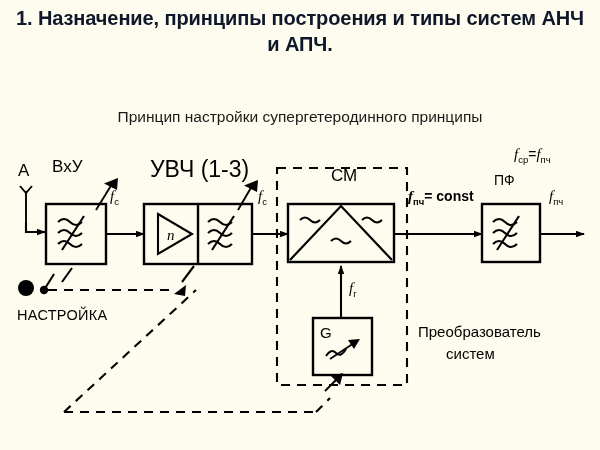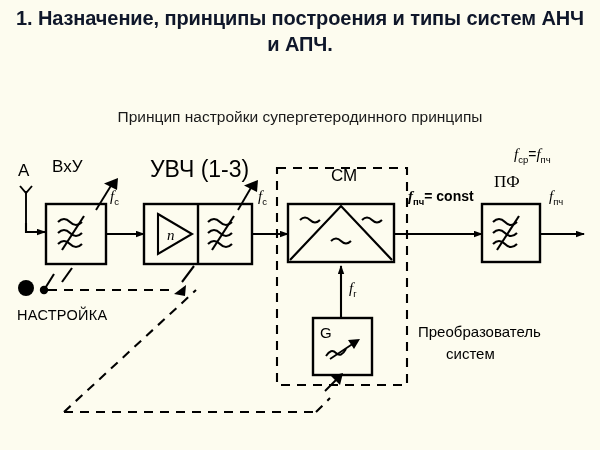--- a/index.html
+++ b/index.html
@@ -52,21 +52,21 @@
     position: absolute;
     font-family: "Liberation Sans", sans-serif;
     color: #000;
     white-space: nowrap;
     line-height: 1;
   }
   .lbl-a       { left: 18px;  top: 22px;  font-size: 17px; }
   .lbl-vhu     { left: 52px;  top: 18px;  font-size: 17px; }
   .lbl-uvch    { left: 150px; top: 18px;  font-size: 23px; }
   .lbl-cm      { left: 324px; top: 27px;  font-size: 17px; margin-left: 7px; }
-  .lbl-pf      { left: 494px; top: 33px;  font-size: 17px; font-family: Liberation Serif, serif; }
+  .lbl-pf      { left: 494px; top: 33px;  font-size: 14px; }
   .lbl-nastr   { left: 17px;  top: 168px; font-size: 14.5px; letter-spacing: 0.3px;}
   .lbl-g       { left: 320px; top: 185px; font-size: 15px; }
   .lbl-conv1   { left: 418px; top: 184px; font-size: 15px; }
   .lbl-conv2   { left: 446px; top: 206px; font-size: 15px; }
 
   .f { position: absolute; font-family: "Liberation Serif", serif; font-style: italic; font-size: 15px; color:#000; white-space: nowrap;}
   .f sub { font-size: 9.5px; font-style: normal; font-family: "Liberation Sans", sans-serif; }
   .f .eq { font-style: normal; font-family: "Liberation Sans", sans-serif; font-size: 14px;}
   .f-c1   { left: 110px; top: 48px; }
   .f-c2   { left: 258px; top: 48px; }

